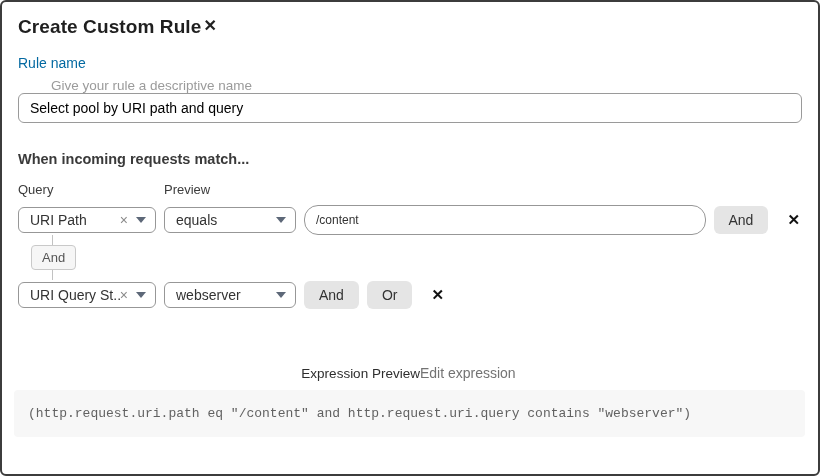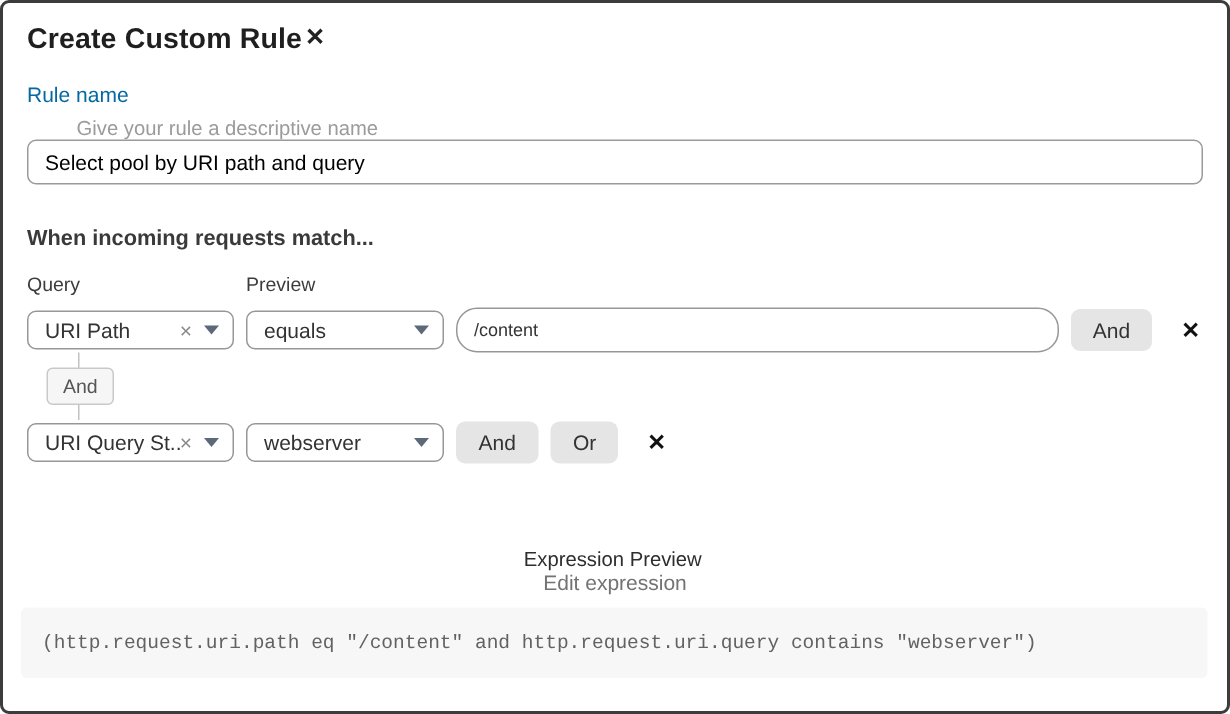--- a/index.html
+++ b/index.html
@@ -184,21 +184,20 @@
     font-size: 13px;
     color: #555;
   }
   
   .expression-section { margin-top: 55px; }
   .expression-header {
     display: flex;
     justify-content: center;
     align-items: center;
     padding: 0 0 0 0;
-    flex-direction: column;
   }
   .expression-label {
     font-size: 13.5px;
     color: #2e2e2e;
     margin-left: -3px;
   }
   .edit-link {
     font-size: 14px;
     color: #737373;
     text-decoration: none;

